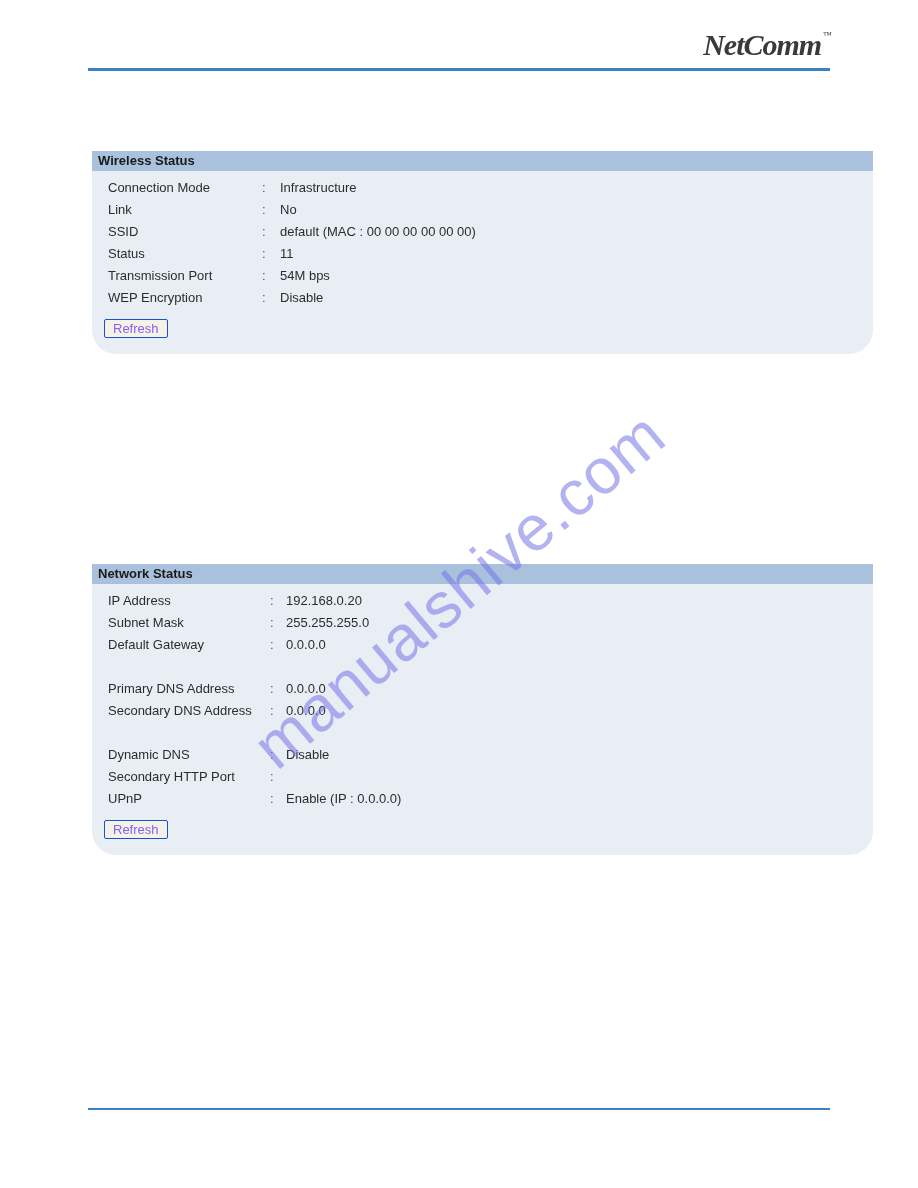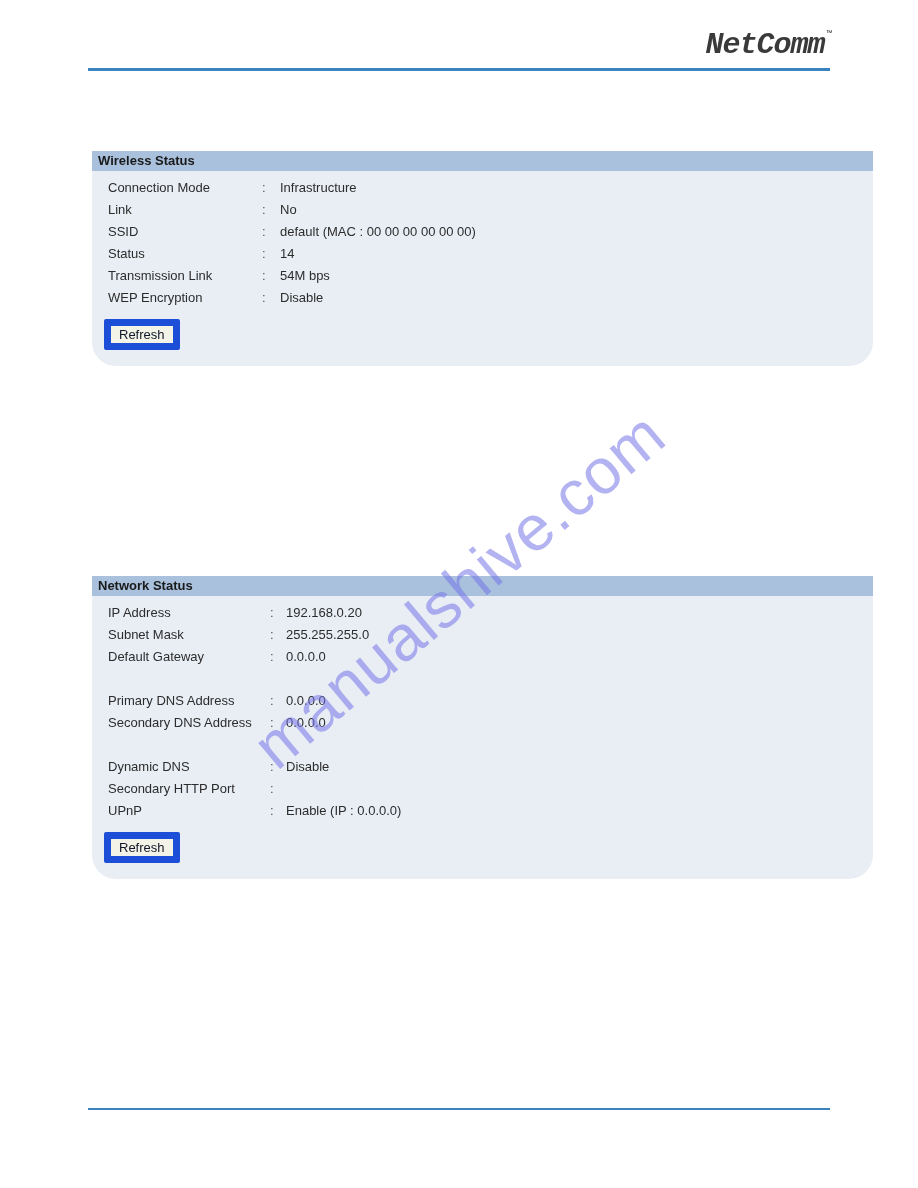--- a/index.html
+++ b/index.html
@@ -14,21 +14,21 @@
     padding: 28px 88px 40px 88px;
     position: relative;
   }
   .header {
     display: flex;
     justify-content: flex-end;
     align-items: center;
     padding-bottom: 6px;
   }
   .brand {
-    font-family: Liberation Mono, monospace;
+    font-family: Liberation Serif, serif;
     font-size: 30px;
     font-weight: 900;
     font-style: italic;
     letter-spacing: -1px;
     color: #3a3a3a;
     position: relative;
   }
   .brand .tm {
     font-size: 9px;
     font-style: normal;
@@ -89,23 +89,23 @@
   }
   .row .value {
     flex: 1 1 auto;
   }
   .spacer { height: 22px; }
   .refresh-btn {
     margin: 10px 0 4px 4px;
     font-size: 13px;
     padding: 1px 8px;
     background: #f3f3e7;
-    border: 7px solid #1d4ed8;
+    border: 1px solid #1d4ed8;
     border-radius: 2px;
-    color: #0f172a;
+    color: #8b5cf6;
     cursor: pointer;
   }
   .network .row .label { flex: 0 0 170px; }
   .network .row .colon { flex: 0 0 16px; }
 
   .watermark {
     position: absolute;
     left: 50%;
     top: 590px;
     transform: translate(-50%, -50%) rotate(-40deg);
@@ -144,24 +144,24 @@
         <span class="value">No</span>
       </div>
       <div class="row">
         <span class="label">SSID</span>
         <span class="colon">:</span>
         <span class="value">default (MAC : 00 00 00 00 00 00)</span>
       </div>
       <div class="row">
         <span class="label">Status</span>
         <span class="colon">:</span>
-        <span class="value">14</span>
-      </div>
-      <div class="row">
-        <span class="label">Transmission Link</span>
+        <span class="value">11</span>
+      </div>
+      <div class="row">
+        <span class="label">Transmission Port</span>
         <span class="colon">:</span>
         <span class="value">54M bps</span>
       </div>
       <div class="row">
         <span class="label">WEP Encryption</span>
         <span class="colon">:</span>
         <span class="value">Disable</span>
       </div>
       <button class="refresh-btn">Refresh</button>
     </div>

